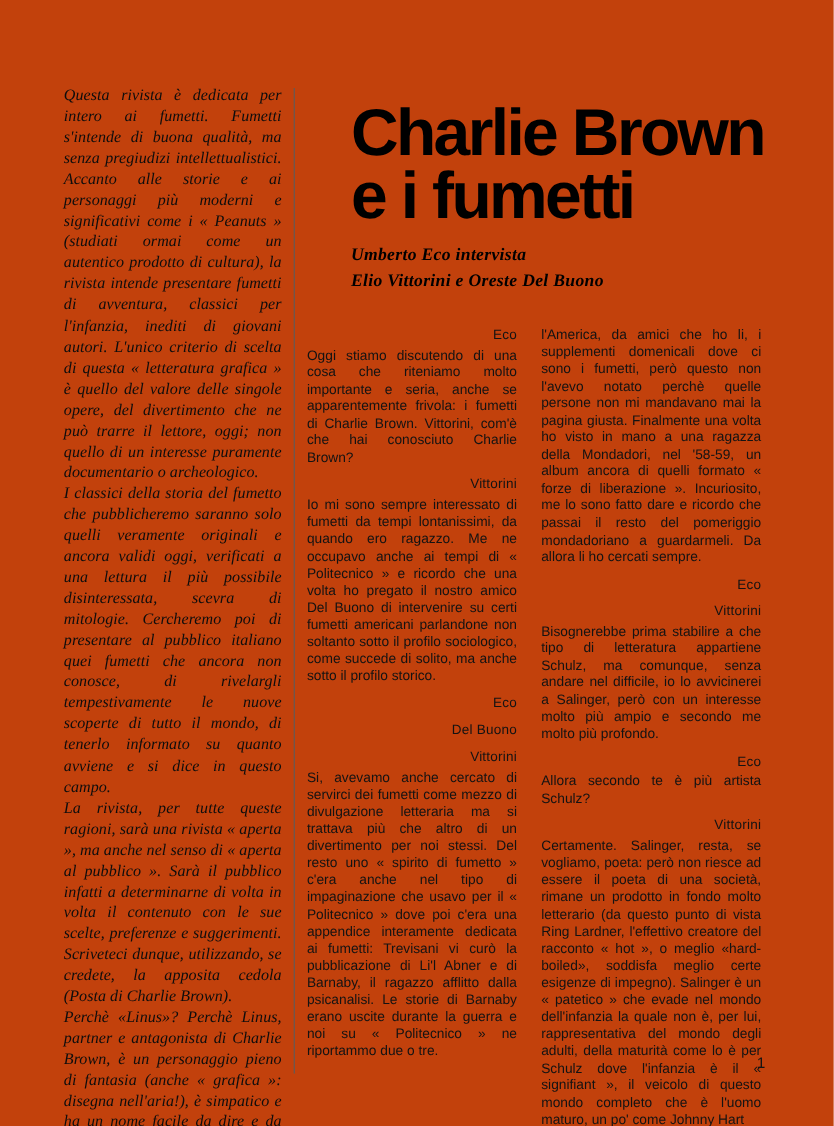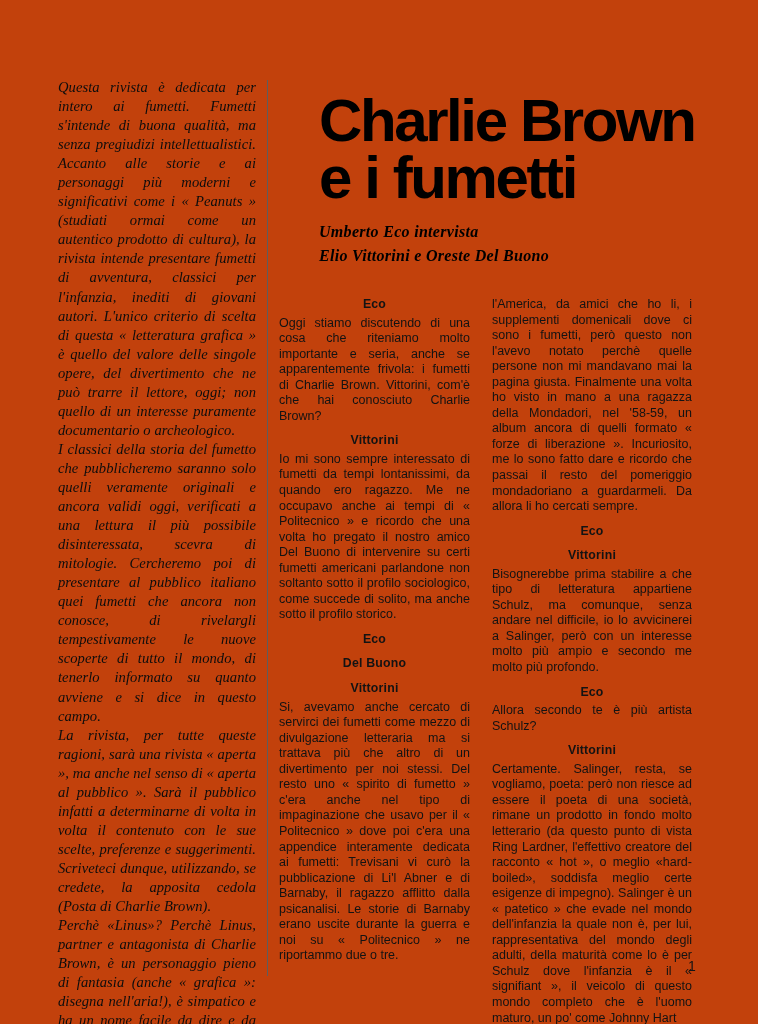--- a/index.html
+++ b/index.html
@@ -95,25 +95,25 @@
     width: 200px;
   }
   .qacol {
     font-family: "Liberation Sans", sans-serif;
     font-size: 12.5px;
     line-height: 15.55px;
     text-align: justify;
     color: #131313;
   }
   .qacol .speaker {
-    font-weight: bold;
+    font-weight: normal;
     font-size: 12.3px;
     line-height: 15.55px;
     margin: 9px 0 3px 0;
-    text-align: center;
+    text-align: right;
     letter-spacing: 0.2px;
   }
   .qacol .speaker:first-child {
     margin-top: 0;
   }
   .qacol .para {
     margin: 0 0 8px 0;
   }
   .qacol .para:last-child {
     margin-bottom: 0;

